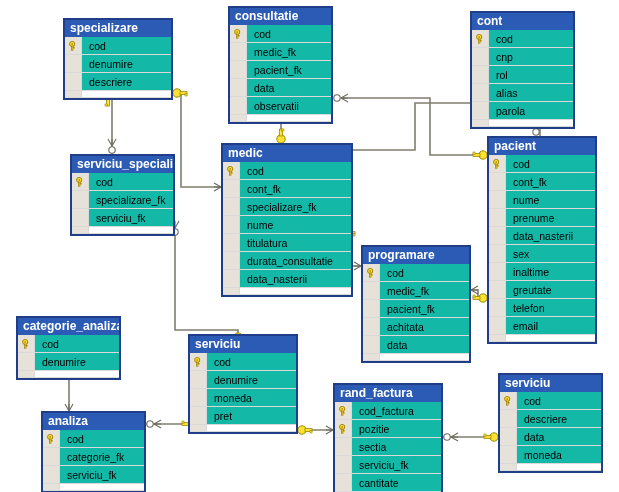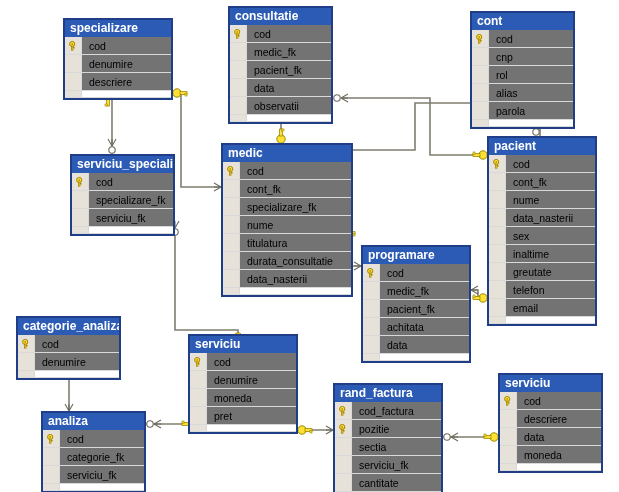--- a/index.html
+++ b/index.html
@@ -37,21 +37,21 @@
     font-size:12px;
     font-weight:bold;
     line-height:17px;
     padding-left:5px;
     white-space:nowrap;
     overflow:hidden;
     letter-spacing:0px;
     box-sizing:border-box;
   }
   .entity .body{
-    background:#737373;
+    background:#14b8a6;
     padding:0;
   }
   .fieldrow{
     position:relative;
     height:18px;
     box-sizing:border-box;
     border-bottom:1px solid #D9D9D9;
     white-space:nowrap;
   }
   .fieldrow:last-child{border-bottom:1px solid #D9D9D9;text-align:center;}
@@ -349,20 +349,24 @@
           <div class="fieldrow">
             <div class="gutter"></div>
             <div class="fname">cont_fk</div>
           </div>
           <div class="fieldrow">
             <div class="gutter"></div>
             <div class="fname">nume</div>
           </div>
           <div class="fieldrow">
             <div class="gutter"></div>
+            <div class="fname">prenume</div>
+          </div>
+          <div class="fieldrow">
+            <div class="gutter"></div>
             <div class="fname">data_nasterii</div>
           </div>
           <div class="fieldrow">
             <div class="gutter"></div>
             <div class="fname">sex</div>
           </div>
           <div class="fieldrow">
             <div class="gutter"></div>
             <div class="fname">inaltime</div>
           </div>

